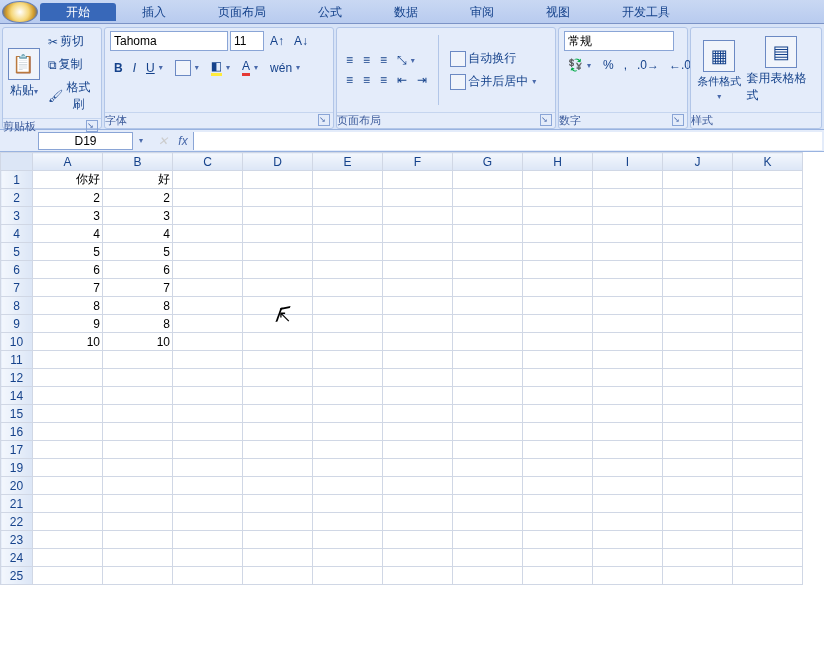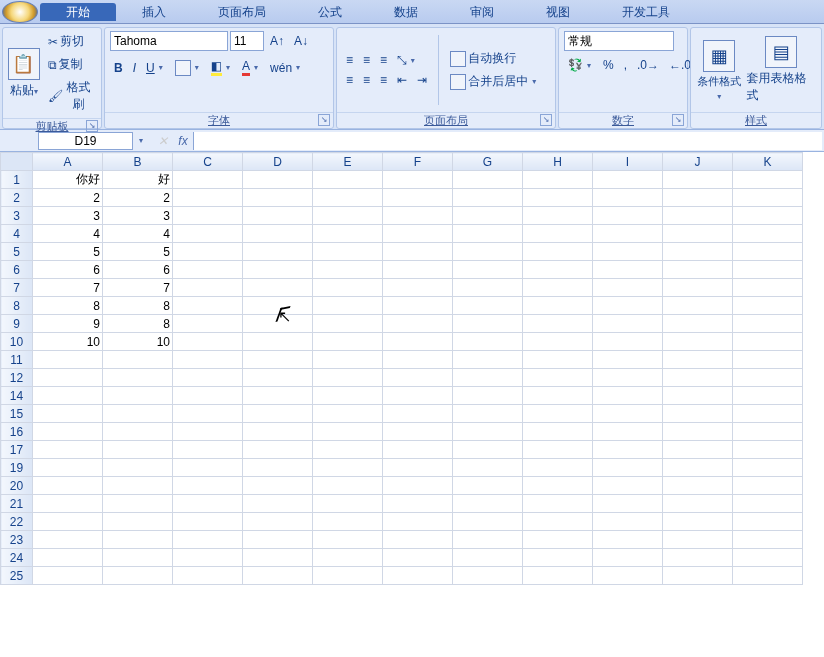--- a/index.html
+++ b/index.html
@@ -6,21 +6,21 @@
 body { width: 824px; height: 657px; background: #fff; overflow: hidden; }
 
 .tabbar { height: 24px; background: linear-gradient(#c9d8f3,#b8cbef); display:flex; align-items:center; border-bottom:1px solid #7b93c6; }
 .office-btn { width: 36px; height:22px; margin:1px 2px; background: radial-gradient(circle,#fff,#f5d77a 45%,#d19b2b 70%,#3b5998 100%); border-radius:50%; border:1px solid #6681b8; }
 .tab { padding:2px 26px; font-size:12px; color:#15428b; cursor:pointer; }
 .tab.active { background:#3868b9; color:#fff; border-radius:3px 3px 0 0; }
 
 .ribbon { height:106px; background:#d7e3f7; border-bottom:1px solid #99b3e0; display:flex; padding:3px 2px 0; gap:2px; }
 .group { background:#e4ecfa; border:1px solid #b2c6e8; border-radius:3px; display:flex; flex-direction:column; position:relative; }
 .group-body { flex:1; display:flex; align-items:center; padding:3px 5px; gap:4px; }
-.group-label { height:16px; font-size:11px; color:#3b5a9a; text-align:center; border-top:1px solid #c5d5ef; position:relative;text-decoration:underline; }
+.group-label { height:16px; font-size:11px; color:#3b5a9a; border-top:1px solid #c5d5ef; position:relative; }
 .group-label .dlg { position:absolute; right:3px; top:1px; width:12px; height:12px; border:1px solid #8aa5d6; font-size:8px; line-height:10px; color:#4a6aab; }
 .col { display:flex; flex-direction:column; gap:2px; align-items:flex-start; font-size:12px; color:#15428b; }
 .row { display:flex; gap:2px; align-items:center; }
 .btn { border:1px solid transparent; padding:1px 3px; background:transparent; font-size:12px; color:#15428b; display:flex; align-items:center; gap:2px; cursor:pointer; }
 .iconbox { width:16px; height:16px; display:inline-block; border:1px solid #6b89c3; background:#f0f4fb; }
 .bigicon { width:32px; height:32px; border:1px solid #6b89c3; background:#f0f4fb; display:flex; align-items:center; justify-content:center; font-size:18px; }
 .dd { width:8px; font-size:8px; color:#4a6aab; }
 select,input.combo{ font-size:12px; border:1px solid #8aa5d6; background:#fff; height:20px; }
 .combo { padding:2px 3px; }
 .vsep{ width:1px; height:70px; background:#b2c6e8; margin:0 3px; }

